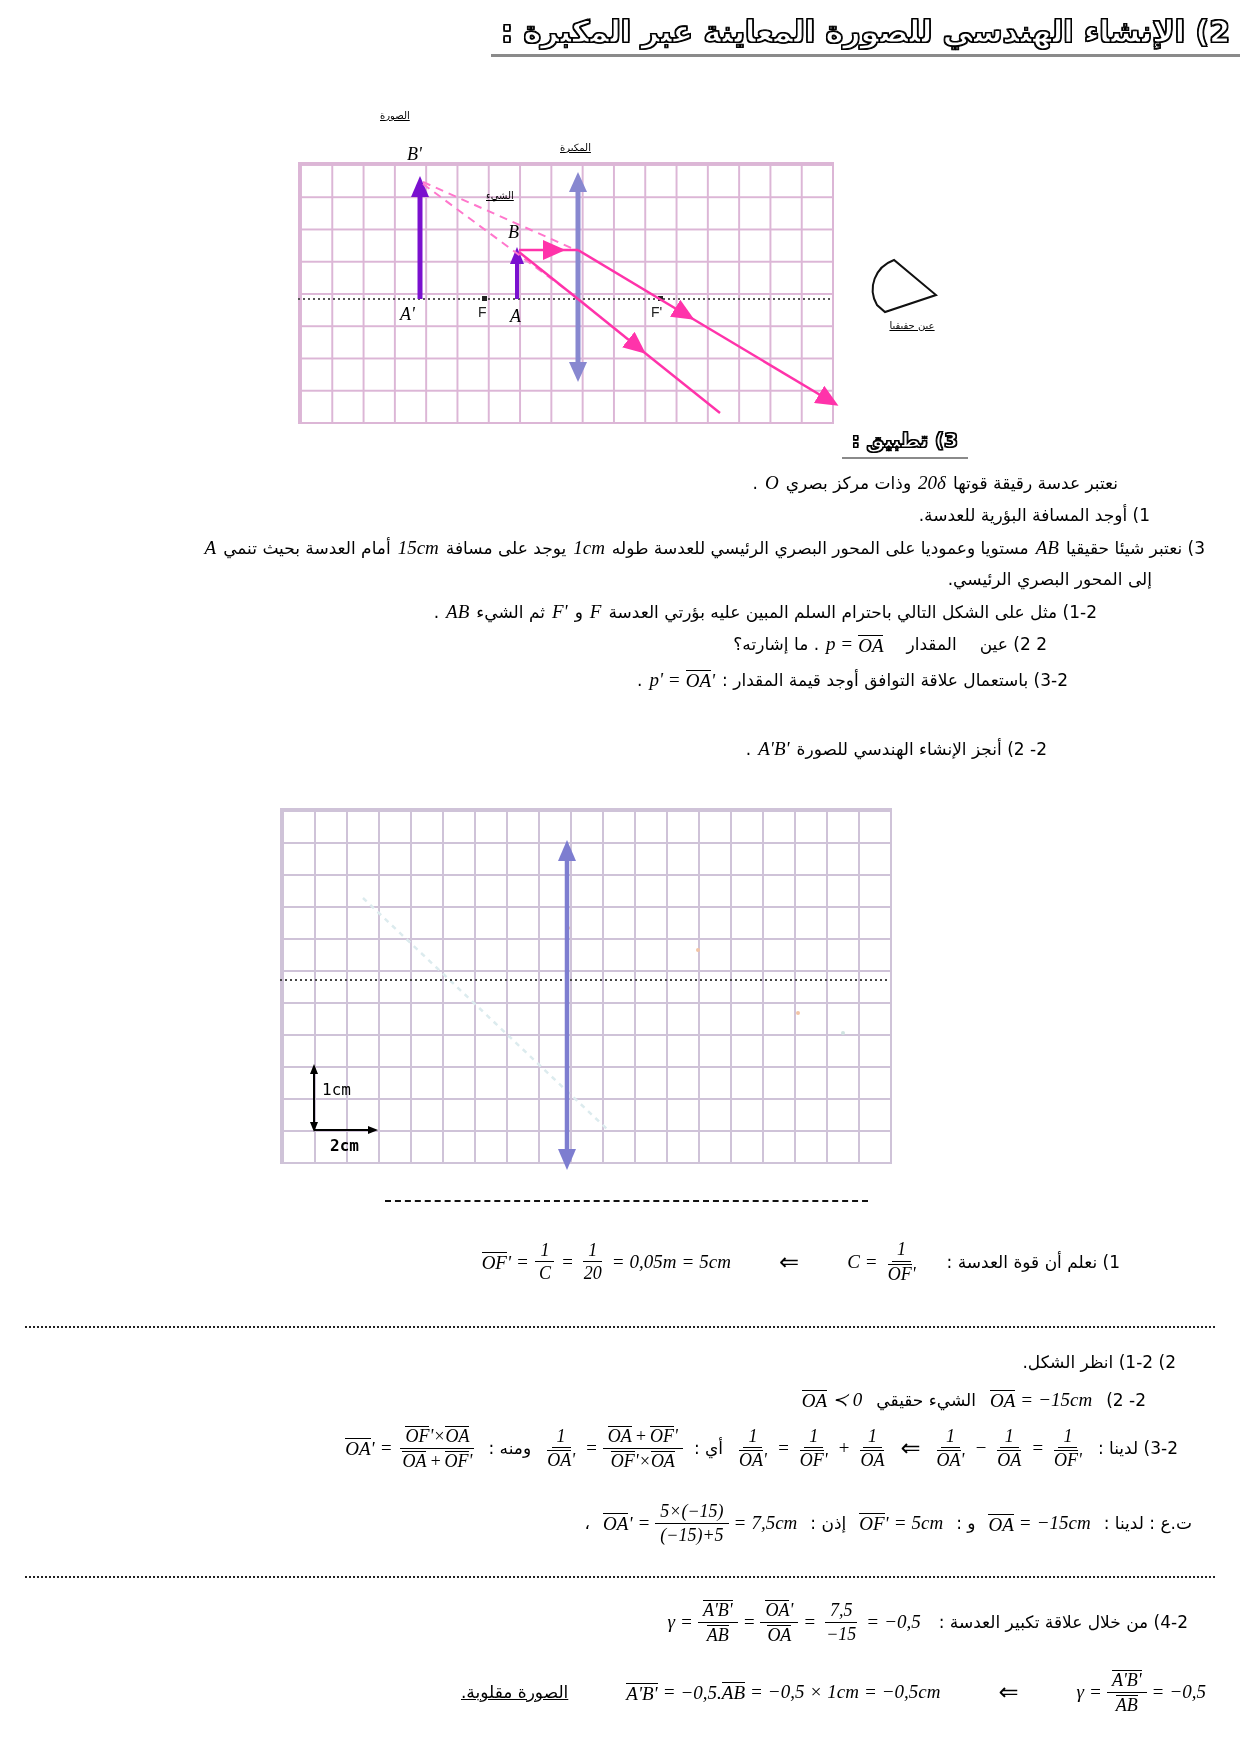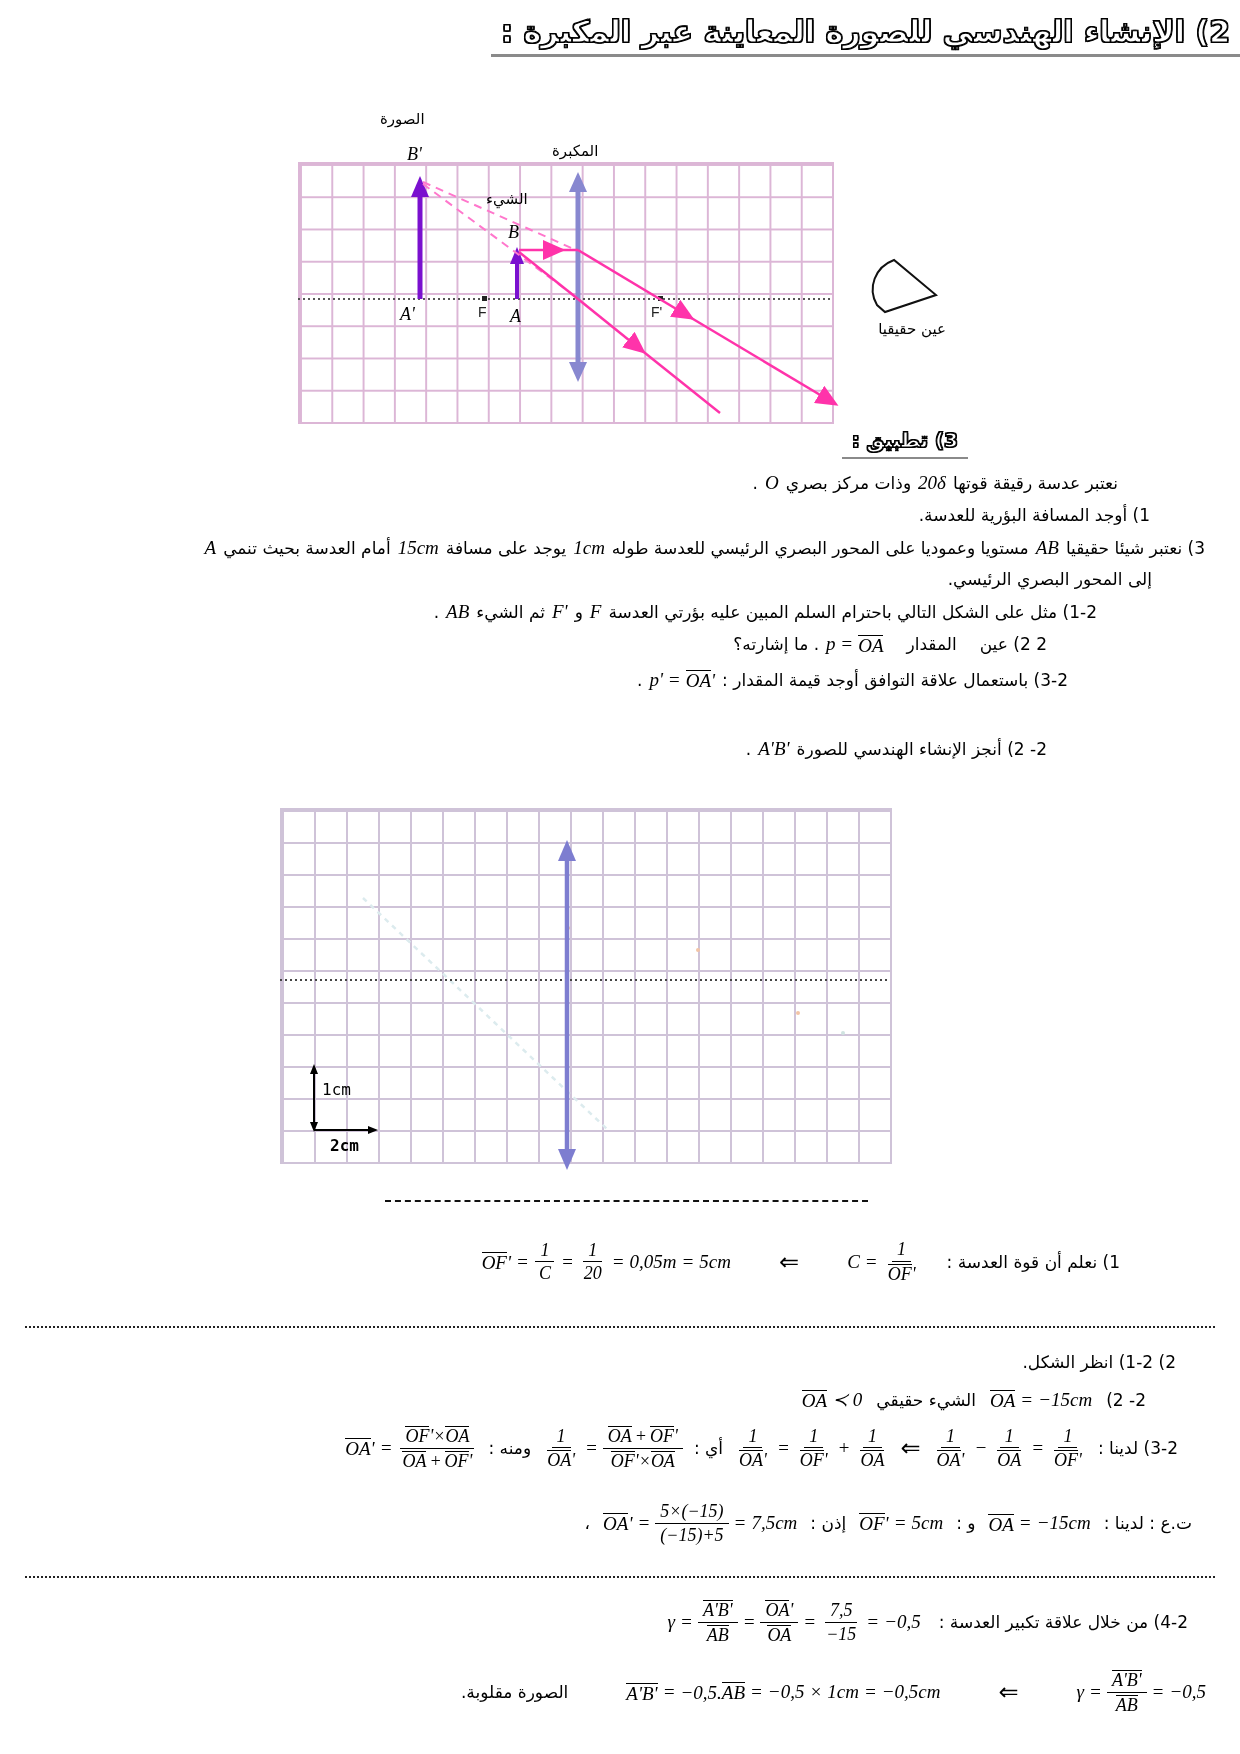--- a/index.html
+++ b/index.html
@@ -19,21 +19,21 @@
   .fr .n{border-bottom:1.5px solid #000;padding:0 5px;}
   .fr .d{padding:0 5px;}
   .ol{border-top:1.4px solid #000;display:inline-block;line-height:1.05;margin-top:2px;}
   .arr{font-size:24px;font-style:normal;font-family:"DejaVu Sans",sans-serif;}
   .grid1{position:absolute;left:38px;top:62px;width:532px;height:258px;border:2px solid #dcb6d6;
      background-image:linear-gradient(#dcb6d6 2px,transparent 2px),linear-gradient(90deg,#dcb6d6 2px,transparent 2px);
      background-size:31.3px 32.25px;}
   .grid2{position:absolute;left:12px;top:10px;width:608px;height:352px;border:2px solid #cfc3d8;
      background-image:linear-gradient(#cfc3d8 2px,transparent 2px),linear-gradient(90deg,#cfc3d8 2px,transparent 2px);
      background-size:32px 32px;}
-  .figlabel{position:absolute;font-size:15px;white-space:nowrap;}
+  .figlabel{position:absolute;font-size:10px;white-space:nowrap;text-decoration:underline;}
   .ptlabel{position:absolute;font-family:"Liberation Serif",serif;font-style:italic;font-size:18px;white-space:nowrap;}
   .flabel{position:absolute;font-family:"Liberation Sans",sans-serif;font-size:14px;color:#222;white-space:nowrap;}
   .scalelabel{position:absolute;font-family:"DejaVu Sans Mono",monospace;font-size:16px;white-space:nowrap;}
   .sep-dashed{position:absolute;border-top:2.5px dashed #111;}
   .sep-dotted{position:absolute;border-top:2.5px dotted #222;}
 </style>
 </head>
 <body>
 
 <div class="page">
@@ -74,21 +74,21 @@
       <line x1="318" y1="150" x2="428" y2="216" stroke="#ff33aa" stroke-width="2.5" marker-end="url(#ap)"></line>
       <line x1="428" y1="216" x2="572" y2="302" stroke="#ff33aa" stroke-width="2.5" marker-end="url(#ap)"></line>
       <line x1="259" y1="152" x2="318" y2="199" stroke="#ff33aa" stroke-width="2.5"></line>
       <line x1="318" y1="199" x2="380" y2="249" stroke="#ff33aa" stroke-width="2.5" marker-end="url(#ap)"></line>
       <line x1="380" y1="249" x2="460" y2="313" stroke="#ff33aa" stroke-width="2.5"></line>
 
       <path d="M634,160 C615,167 607,188 617,205 L625,212 L676,195 Z" fill="none" stroke="#111" stroke-width="2"></path>
     </svg>
     <div class="figlabel ar" style="left:120px;top:10px;">الصورة</div>
     <div class="ptlabel" style="left:147px;top:44px;">B'</div>
-    <div class="figlabel ar" style="left:292px;top:42px;">المكبرة</div>
+    <div class="figlabel ar" style="left:300px;top:42px;">المكبرة</div>
     <div class="figlabel ar" style="left:226px;top:90px;">الشيء</div>
     <div class="ptlabel" style="left:248px;top:122px;">B</div>
     <div class="ptlabel" style="left:140px;top:204px;">A'</div>
     <div class="flabel" style="left:218px;top:204px;">F</div>
     <div class="ptlabel" style="left:250px;top:206px;">A</div>
     <div class="flabel" style="left:391px;top:204px;">F'</div>
     <div class="figlabel ar" style="left:592px;top:220px;width:120px;text-align:center;">عين حقيقيا</div>
   </div>
 
   <div class="abs" style="top:428px;right:272px;">
@@ -414,16 +414,16 @@
           <span>−0,5.</span>
           <span class="ol"><span>AB</span></span>
         </span>
       <span>=</span>
       <span>−0,5</span>
       <span>×</span>
       <span>1cm</span>
       <span>=</span>
       <span>−0,5cm</span>
     </span>
-    <span class="ar" style="margin-left:30px;">الصورة مقلوبة.</span>
+    <span class="ar" style="margin-left:30px;text-decoration:underline;">الصورة مقلوبة.</span>
   </div>
 
 </div>
 
 </body></html>

